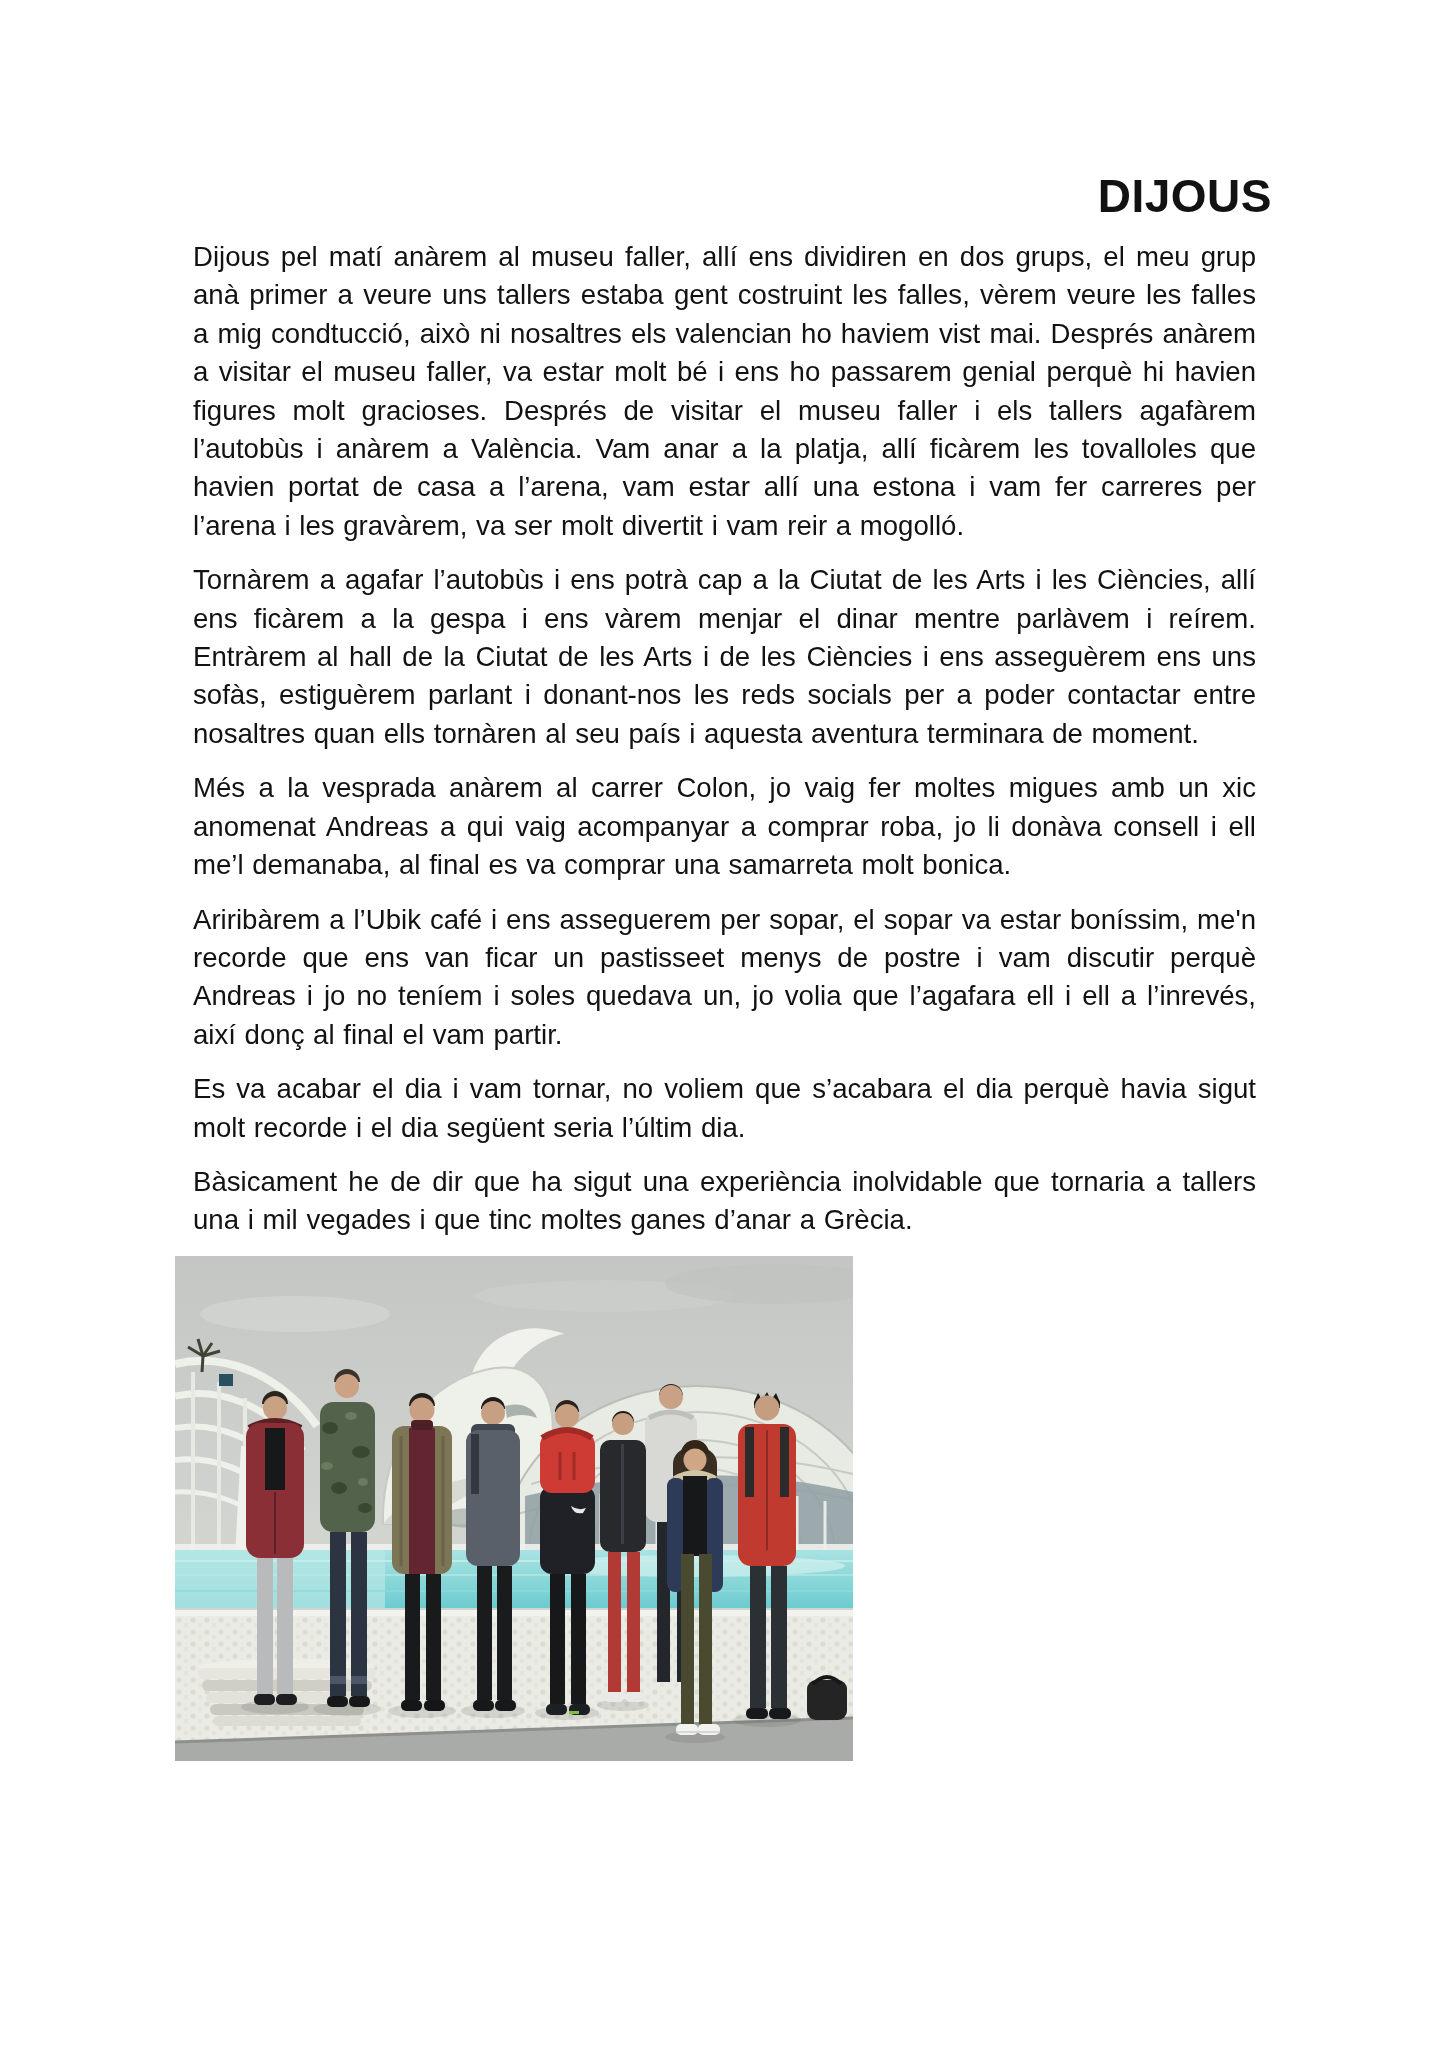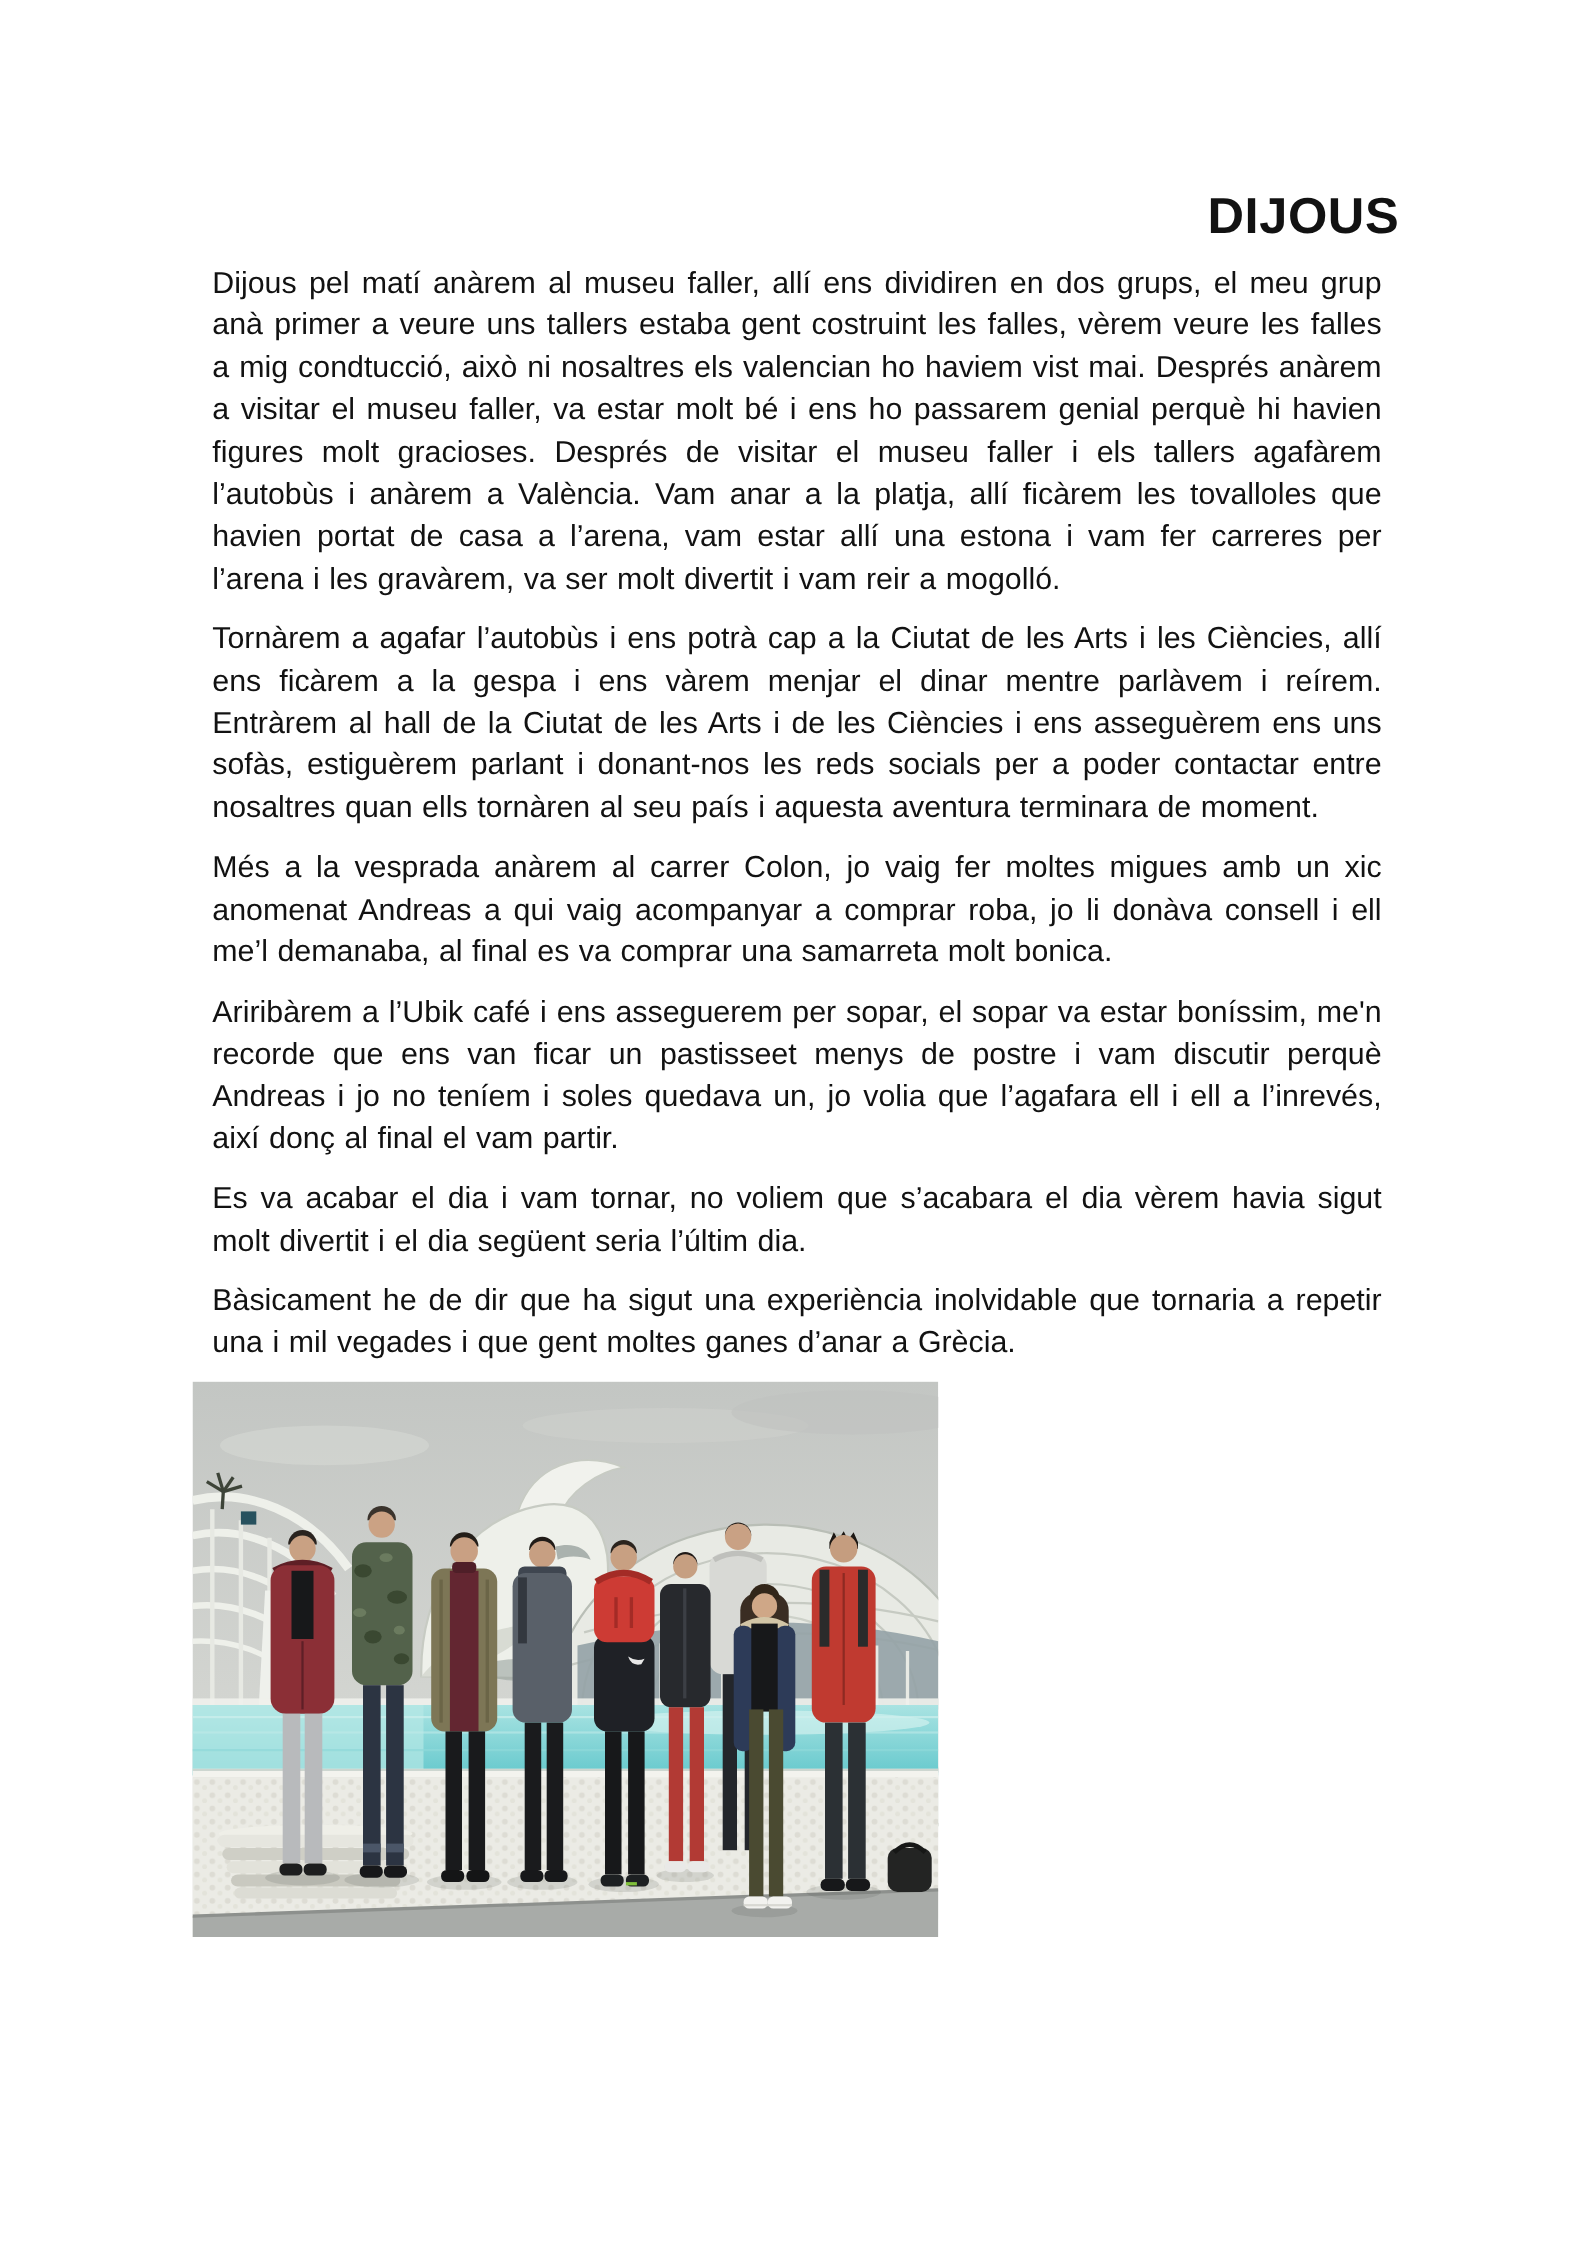--- a/index.html
+++ b/index.html
@@ -33,22 +33,22 @@
 <body>
 
 <div class="doc">
 
   <h1 class="title">DIJOUS</h1>
 
   <p class="para">Dijous pel matí anàrem al museu faller, allí ens dividiren en dos grups, el meu grup anà primer a veure uns tallers estaba gent costruint les falles, vèrem veure les falles a mig condtucció, això ni nosaltres els valencian ho haviem vist mai. Després anàrem a visitar el museu faller, va estar molt bé i ens ho passarem genial perquè hi havien figures molt gracioses. Després de visitar el museu faller i els tallers agafàrem l’autobùs i anàrem a València. Vam anar a la platja, allí ficàrem les tovalloles que havien portat de casa a l’arena, vam estar allí una estona i vam fer carreres per l’arena i les gravàrem, va ser molt divertit i vam reir a mogolló.</p>
   <p class="para">Tornàrem a agafar l’autobùs i ens potrà cap a la Ciutat de les Arts i les Ciències, allí ens ficàrem a la gespa i ens vàrem menjar el dinar mentre parlàvem i reírem. Entràrem al hall de la Ciutat de les Arts i de les Ciències i ens asseguèrem ens uns sofàs, estiguèrem parlant i donant-nos les reds socials per a poder contactar entre nosaltres quan ells tornàren al seu país i aquesta aventura terminara de moment.</p>
   <p class="para">Més a la vesprada anàrem al carrer Colon, jo vaig fer moltes migues amb un xic anomenat Andreas a qui vaig acompanyar a comprar roba, jo li donàva consell i ell me’l demanaba, al final es va comprar una samarreta molt bonica.</p>
   <p class="para">Ariribàrem a l’Ubik café i ens asseguerem per sopar, el sopar va estar boníssim, me'n recorde que ens van ficar un pastisseet menys de postre i vam discutir perquè Andreas i jo no teníem i soles quedava un, jo volia que l’agafara ell i ell a l’inrevés, així donç al final el vam partir.</p>
-  <p class="para">Es va acabar el dia i vam tornar, no voliem que s’acabara el dia vèrem havia sigut molt divertit i el dia següent seria l’últim dia.</p>
-  <p class="para">Bàsicament he de dir que ha sigut una experiència inolvidable que tornaria a repetir una i mil vegades i que gent moltes ganes d’anar a Grècia.</p>
+  <p class="para">Es va acabar el dia i vam tornar, no voliem que s’acabara el dia perquè havia sigut molt recorde i el dia següent seria l’últim dia.</p>
+  <p class="para">Bàsicament he de dir que ha sigut una experiència inolvidable que tornaria a tallers una i mil vegades i que tinc moltes ganes d’anar a Grècia.</p>
 
   <figure class="photo-wrap">
     <svg width="678" height="505" viewBox="0 0 678 505" xmlns="http://www.w3.org/2000/svg">
       <defs>
         <linearGradient id="skyGrad" x1="0" y1="0" x2="0" y2="1">
           <stop offset="0" stop-color="#c3c6c3"></stop>
           <stop offset="0.55" stop-color="#d2d4d0"></stop>
           <stop offset="1" stop-color="#dcded9"></stop>
         </linearGradient>
         <linearGradient id="poolGrad" x1="0" y1="0" x2="0" y2="1">

